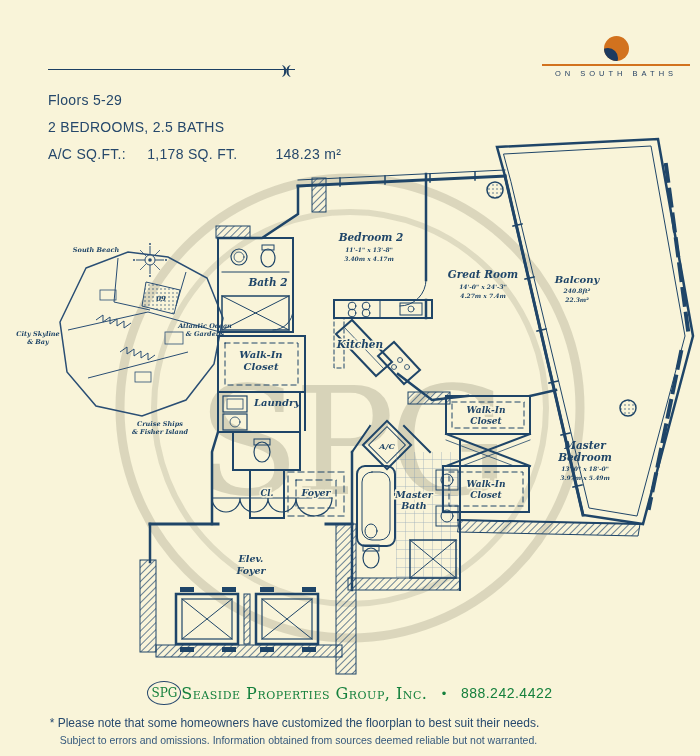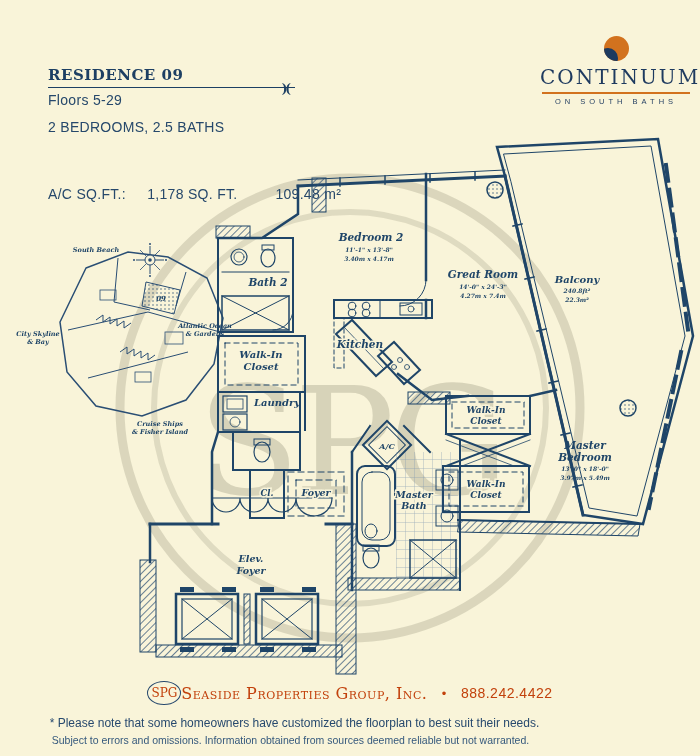--- a/index.html
+++ b/index.html
@@ -10,21 +10,21 @@
   
   .hdr-title{left:48px;top:66px;width:247px;color:#1d3f63;
     font-family:"DejaVu Serif",serif;font-weight:bold;font-size:15px;
     letter-spacing:.5px;border-bottom:1.6px solid #1d3f63;padding-bottom:3px;}
   .hdr-orn{position:absolute;right:6px;bottom:-9px;font-size:12px;font-weight:bold;
     color:#1d3f63;letter-spacing:-2px;}
   .hdr-line{left:48px;color:#26486b;font-size:14px;letter-spacing:.3px;}
   .hdr-floors{top:92px;}
   .hdr-bedbath{top:119px;text-align:center;}
   .hdr-ac{top:146px;}
-  .hdr-ac span{display:inline-block;margin-top:40px;}
+  .hdr-ac span{display:inline-block;}
   .ac-label{width:95px;}
   .ac-sqft{width:124px;}
 
   
   .brand{left:540px;top:36px;width:152px;text-align:center;color:#1e3a5f;}
   .logo-circle{width:25px;height:25px;border-radius:50%;background:#d2721e;
     margin:0 auto;position:relative;overflow:hidden;}
   .logo-circle::after{content:"";position:absolute;width:20px;height:20px;
     border-radius:50%;background:#1d3a5f;left:-6px;bottom:-7px;}
   .brand-name{font-family:"DejaVu Serif",serif;font-size:20px;letter-spacing:2px;
@@ -38,29 +38,29 @@
     font-family:"DejaVu Serif",serif;font-size:150px;letter-spacing:-6px;
     color:rgba(150,146,122,.34);}
 
   
   .plan-svg{position:absolute;left:0;top:0;}
   text.room{font-family:"DejaVu Serif",serif;font-style:italic;font-weight:bold;
     fill:#1f4568;text-anchor:middle;}
   text.halo{paint-order:stroke;stroke:#f9f4d9;stroke-width:3px;}
 
   
-  .ftr-co{top:681px;left:0;width:700px;text-align:center;color:#c2410c;}
+  .ftr-co{top:681px;left:0;width:700px;text-align:center;color:#15803d;}
   .ftr-co .badge{display:inline-block;border:1.5px solid #27496e;border-radius:50%;
     padding:4px 3px;font-family:"DejaVu Serif",serif;font-size:12px;vertical-align:middle;}
   .ftr-co .co{font-family:"DejaVu Serif",serif;font-variant:small-caps;
     font-size:16px;letter-spacing:.5px;vertical-align:middle;}
   .ftr-co .sep{margin:0 10px;font-size:13px;vertical-align:middle;}
   .ftr-co .phone{font-size:14px;letter-spacing:.5px;vertical-align:middle;}
   .ftr-note1{top:716px;left:0;width:589px;text-align:center;color:#27496e;font-size:12px;}
-  .ftr-note2{top:734px;left:0;width:581px;text-align:center;color:#35597d;font-size:10.5px;}
+  .ftr-note2{top:734px;left:8px;width:581px;text-align:center;color:#35597d;font-size:10.5px;}
 </style>
 </head>
 <body>
 
 <div class="abs wm">
   <svg width="700" height="756">
     <circle cx="350" cy="408" r="230" fill="none" stroke="rgba(150,146,122,.30)" stroke-width="9"></circle>
     <circle cx="350" cy="408" r="196" fill="none" stroke="rgba(150,146,122,.26)" stroke-width="6"></circle>
   </svg>
   <span class="wm-text">SPG</span>
@@ -305,34 +305,32 @@
 
     <text class="room halo" x="267" y="496" font-size="8.5">Cl.</text>
     <text class="room halo" x="316" y="496" font-size="9.5">Foyer</text>
 
     <text class="room" x="251" y="562" font-size="9.5">Elev.</text>
     <text class="room" x="251" y="574" font-size="9.5">Foyer</text>
   </g>
 </svg>
 
 <div class="abs hdr-title">
-  <span>RESIDENCE 09</span>
   <span class="hdr-orn">)(</span>
 </div>
 <div class="abs hdr-line hdr-floors">Floors 5-29</div>
 <div class="abs hdr-line hdr-bedbath">2 BEDROOMS,  2.5 BATHS</div>
 <div class="abs hdr-line hdr-ac">
   <span class="ac-label">A/C SQ.FT.:</span>
   <span class="ac-sqft">1,178 SQ. FT.</span>
-  <span class="ac-sqm">109.48 m²</span>
+  <span class="ac-sqm">148.23 m²</span>
 </div>
 
 <div class="abs brand">
   <div class="logo-circle"></div>
-  <div class="brand-name">CONTINUUM</div>
   <div class="brand-rule"></div>
   <div class="brand-tag">ON SOUTH BATHS</div>
 </div>
 
 <div class="abs ftr-co">
   <span class="badge">SPG</span><span class="co">Seaside Properties Group, Inc.</span>
   <span class="sep">•</span>
   <span class="phone">888.242.4422</span>
 </div>
 <div class="abs ftr-note1">* Please note that some homeowners have customized the floorplan to best suit their needs.</div>

